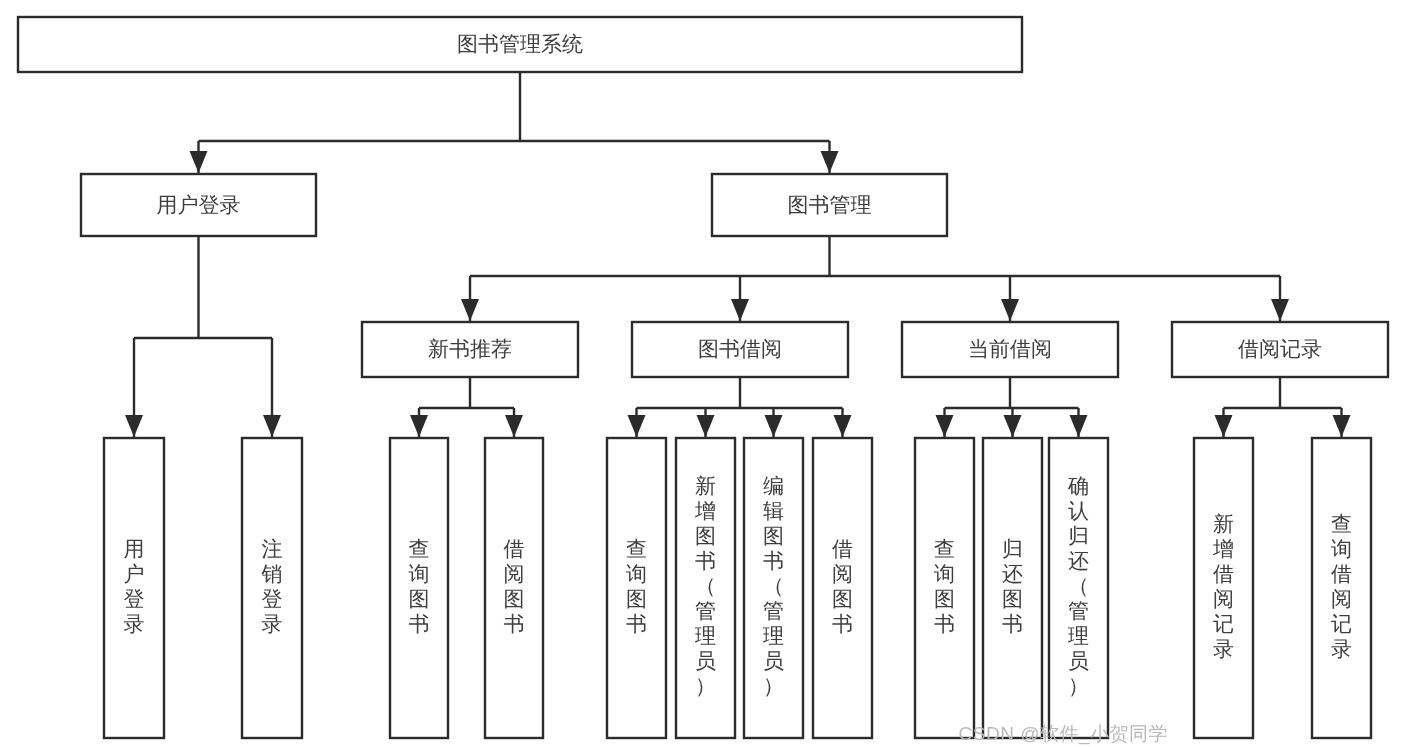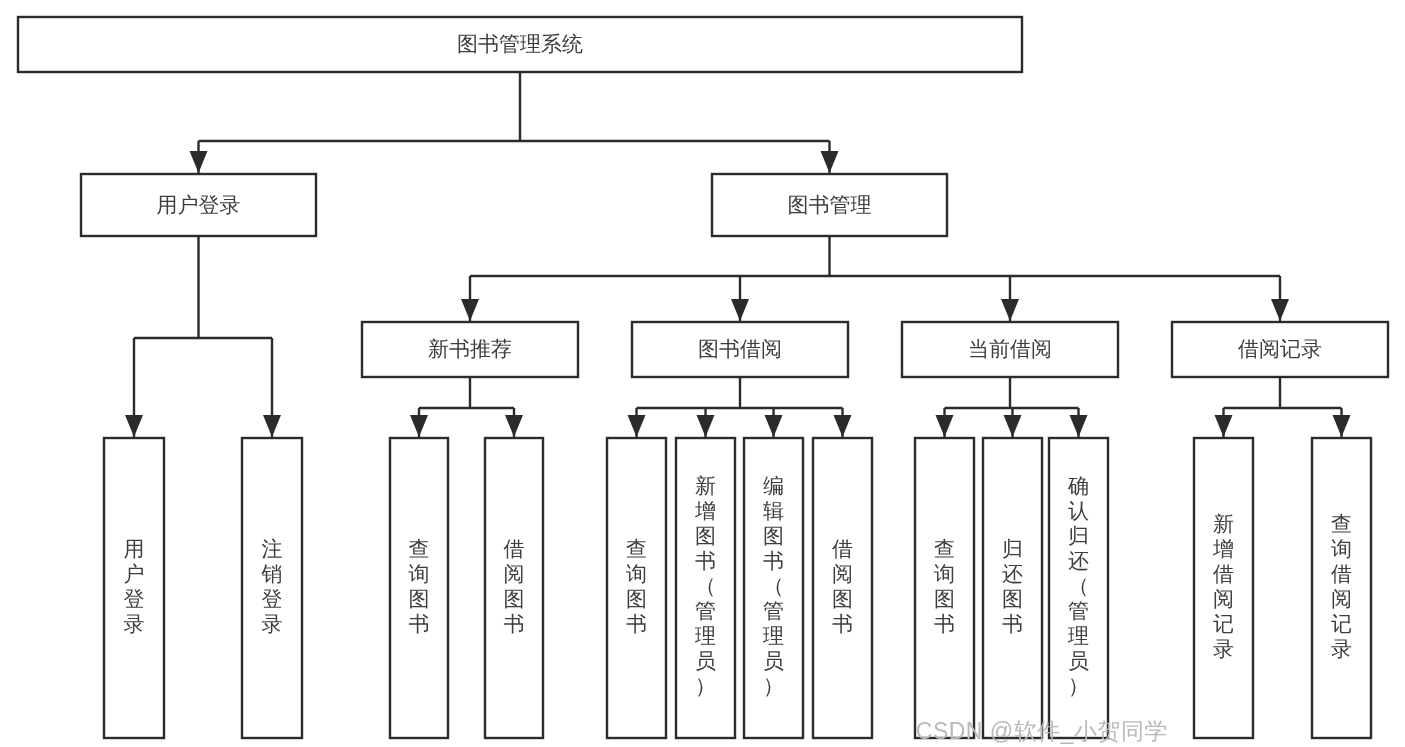--- a/index.html
+++ b/index.html
@@ -48,21 +48,21 @@
   }
   .edge-arrow {
     fill: #2b2b2b;
     stroke: none;
   }
   .watermark {
     position: absolute;
     right: 8px;
     bottom: 4px;
     font-family: "Liberation Sans", "DejaVu Sans", sans-serif;
-    font-size: 23px;
+    font-size: 19px;
     color: #b9b9b9;
     letter-spacing: 0.5px;
     white-space: nowrap;
     pointer-events: none;
   }
 </style>
 </head>
 <body>
 
 <div id="diagram-root">

